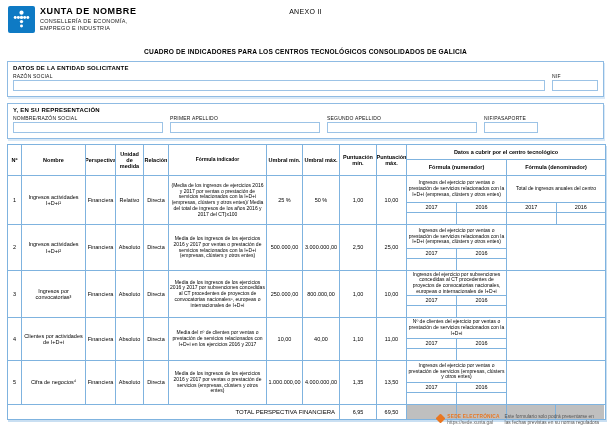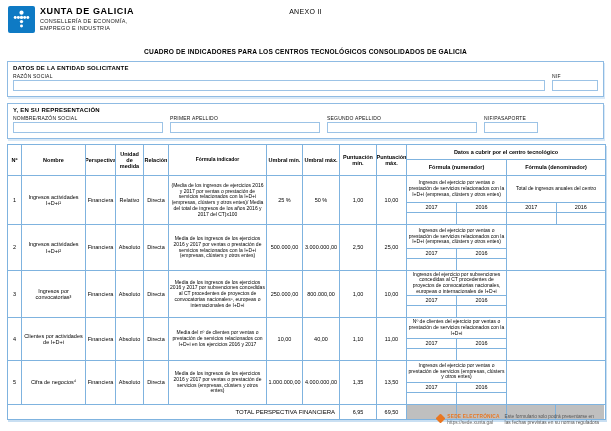--- a/index.html
+++ b/index.html
@@ -80,21 +80,21 @@
           <circle cx="12" cy="14.4" r="1.9"></circle>
           <circle cx="12" cy="19.4" r="1.7"></circle>
           <circle cx="4.8" cy="9.6" r="1.7"></circle>
           <circle cx="8.4" cy="9.6" r="1.7"></circle>
           <circle cx="15.6" cy="9.6" r="1.7"></circle>
           <circle cx="19.2" cy="9.6" r="1.7"></circle>
         </g>
       </svg>
     </div>
     <div class="logo-text">
-      <div class="t1">XUNTA DE GALICIA</div>
+      <div class="t1">XUNTA DE NOMBRE</div>
       <div class="t2">
         <div>CONSELLERÍA DE ECONOMÍA,</div>
         <div>EMPREGO E INDUSTRIA</div>
       </div>
     </div>
   </div>
   <div class="annex">ANEXO II</div>
 </div>
 
 <div class="doc-title">CUADRO DE INDICADORES PARA LOS CENTROS TECNOLÓGICOS CONSOLIDADOS DE GALICIA</div>

